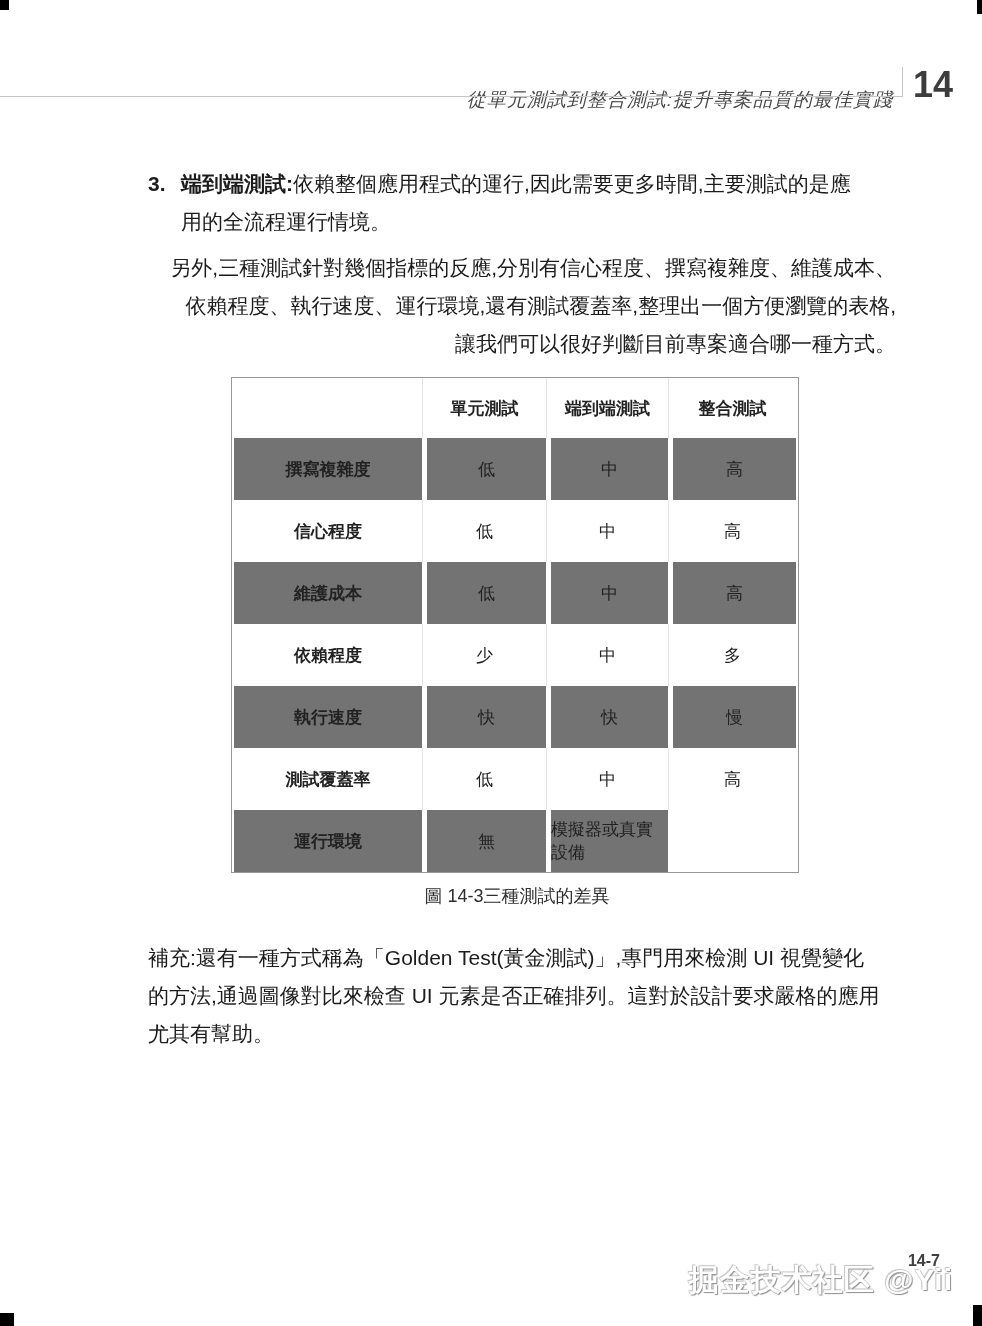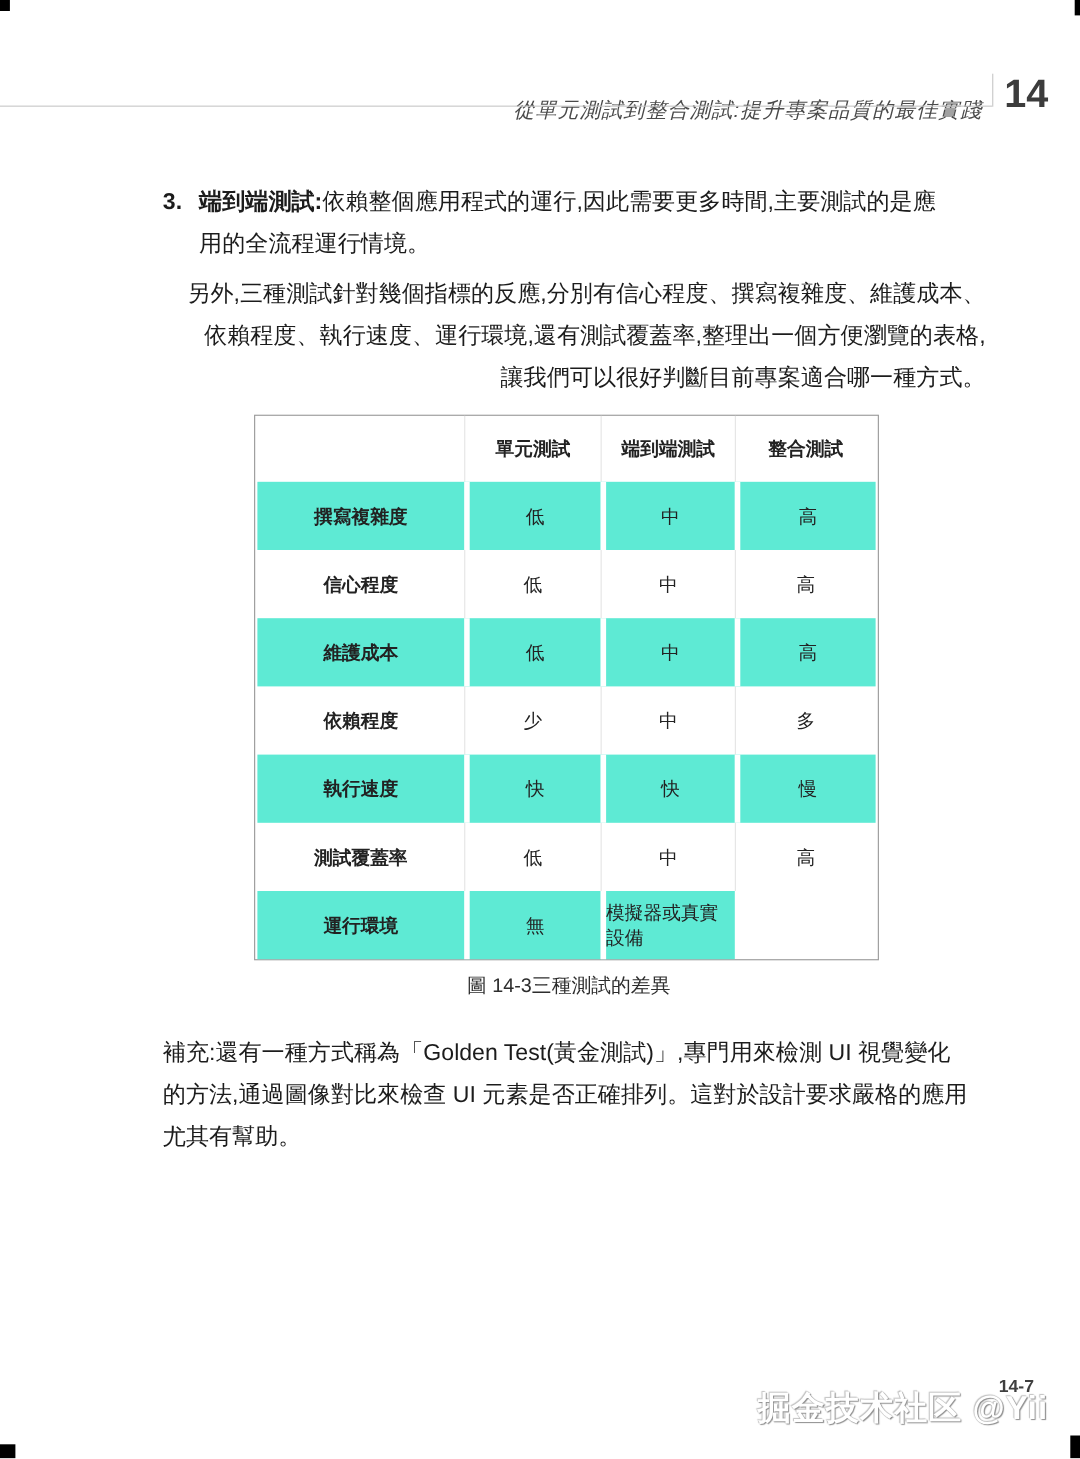--- a/index.html
+++ b/index.html
@@ -87,21 +87,21 @@
   .t-row.head { height: 60px; }
   .t-row.data { height: 62px; }
   .t-cell {
     display: flex; align-items: center; justify-content: center;
     font-size: 17px;
     color: #222222;
   }
   .t-row.head .t-cell { font-weight: bold; }
   .t-cell.rowlabel { font-weight: bold; }
   .t-row.white .t-cell + .t-cell { border-left: 1px solid #e4e4e4; }
-  .t-row.blue .t-cell { background: #5eead4; }
+  .t-row.blue .t-cell { background: #737373; }
   .t-row.blue .t-cell + .t-cell { border-left: 5px solid #ffffff; }
 
   
   .figure-caption {
     position: absolute;
     left: 233px; top: 884px; width: 568px;
     text-align: center;
     font-size: 18px;
     color: #2d2d2d;
   }

